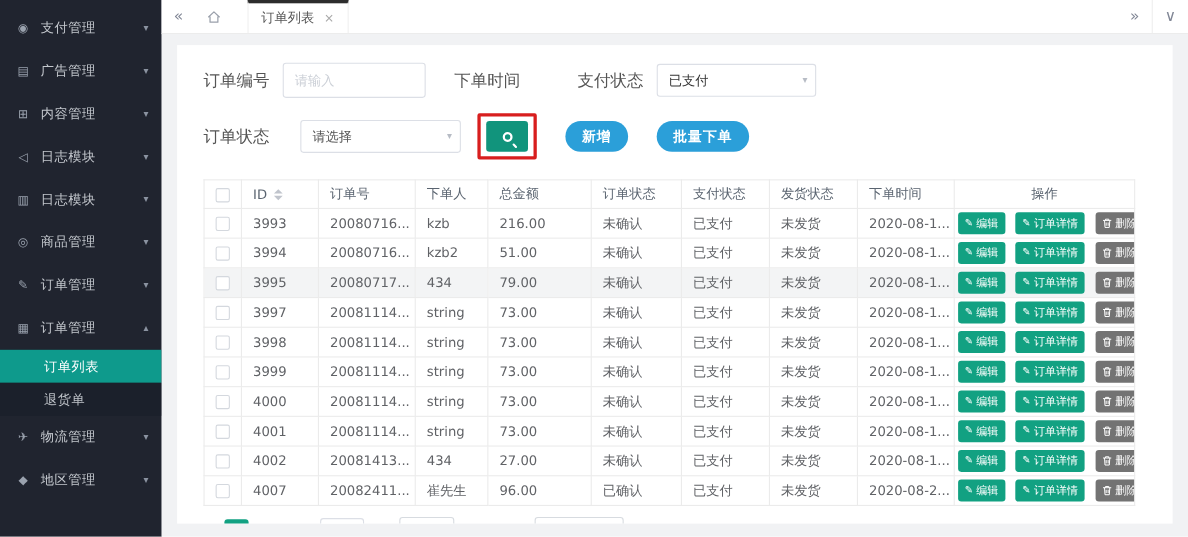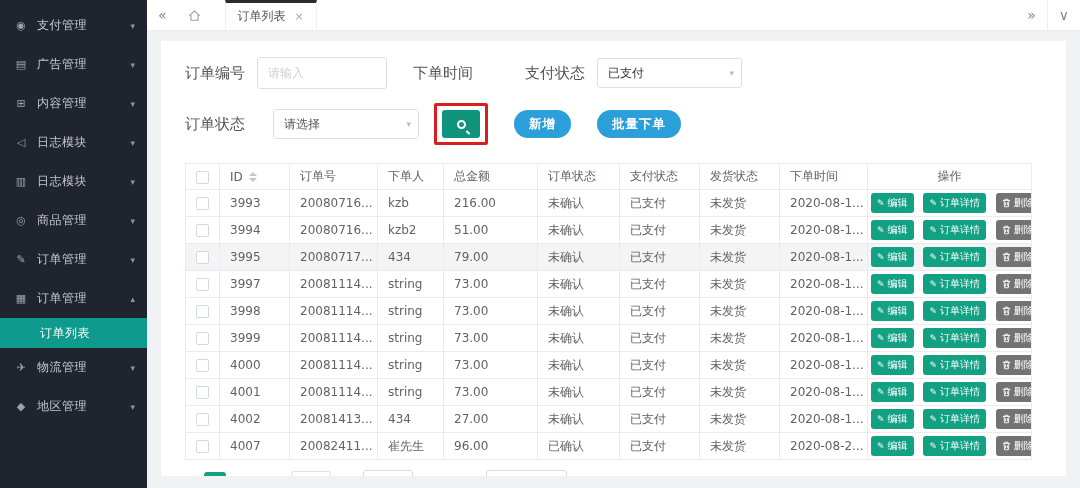--- a/index.html
+++ b/index.html
@@ -121,20 +121,23 @@
     <span class="mi-label">订单管理</span>
     <span class="mi-arrow">▾</span>
   </div>
         <div class="menu-item">
     <span class="mi-icon">▦</span>
     <span class="mi-label">订单管理</span>
     <span class="mi-arrow">▴</span>
   </div>
         <div class="submenu-item active">
     <span class="smi-label">订单列表</span>
+  </div>
+        <div class="submenu-item">
+    <span class="smi-label">退货单</span>
   </div>
         <div class="menu-item">
     <span class="mi-icon">✈</span>
     <span class="mi-label">物流管理</span>
     <span class="mi-arrow">▾</span>
   </div>
         <div class="menu-item">
     <span class="mi-icon">◆</span>
     <span class="mi-label">地区管理</span>
     <span class="mi-arrow">▾</span>

